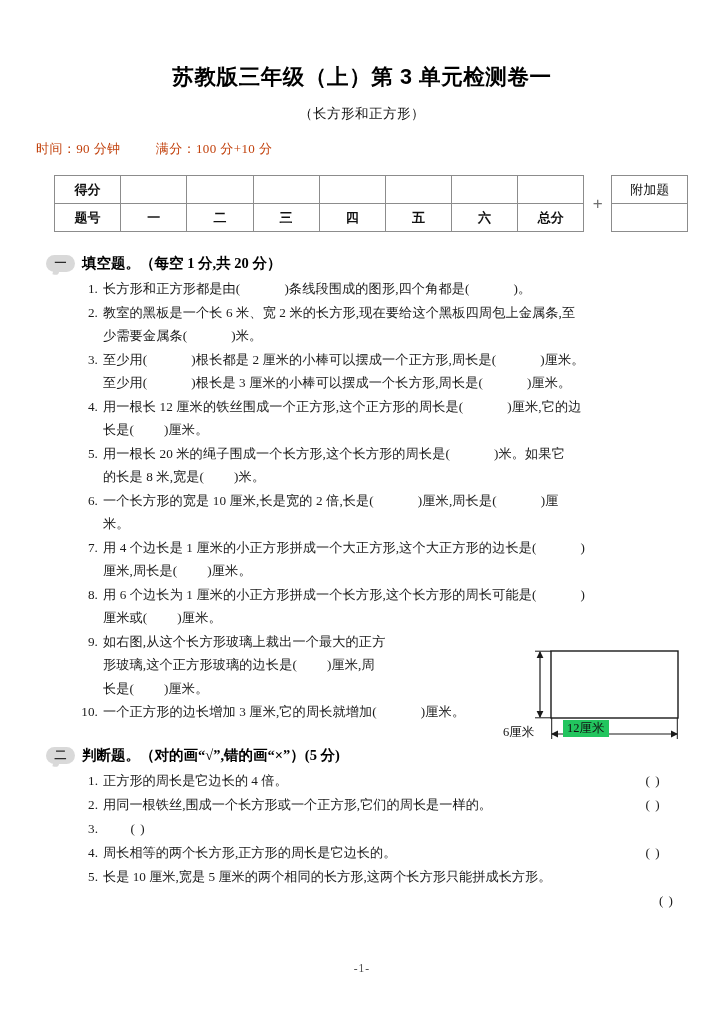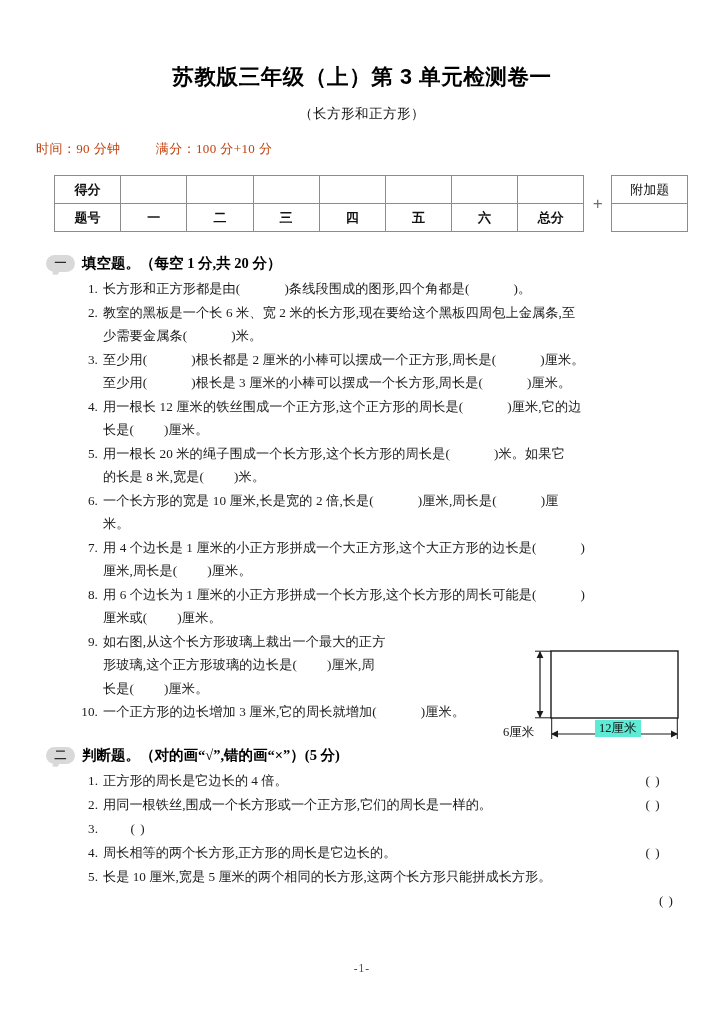--- a/index.html
+++ b/index.html
@@ -199,21 +199,21 @@
     height: 98px;
   }
   .fig-label {
     position: absolute;
     font-size: 12.5px;
     font-family: "Liberation Serif", serif;
     color: #111;
     white-space: nowrap;
   }
   .fig-h-label { left: -2px; top: 36px; margin-top: 40px; }
-  .fig-w-label { left: 58px; top: 72px; background: #5eead4; padding: 0 4px; margin-left: 32px; }
+  .fig-w-label { left: 58px; top: 72px; background: #22c55e; padding: 0 4px; }
 
   .page-number {
     position: absolute;
     left: 0;
     right: 0;
     top: 962px;
     text-align: center;
     font-size: 11.5px;
     color: #4d4d4d;
     letter-spacing: 1px;

